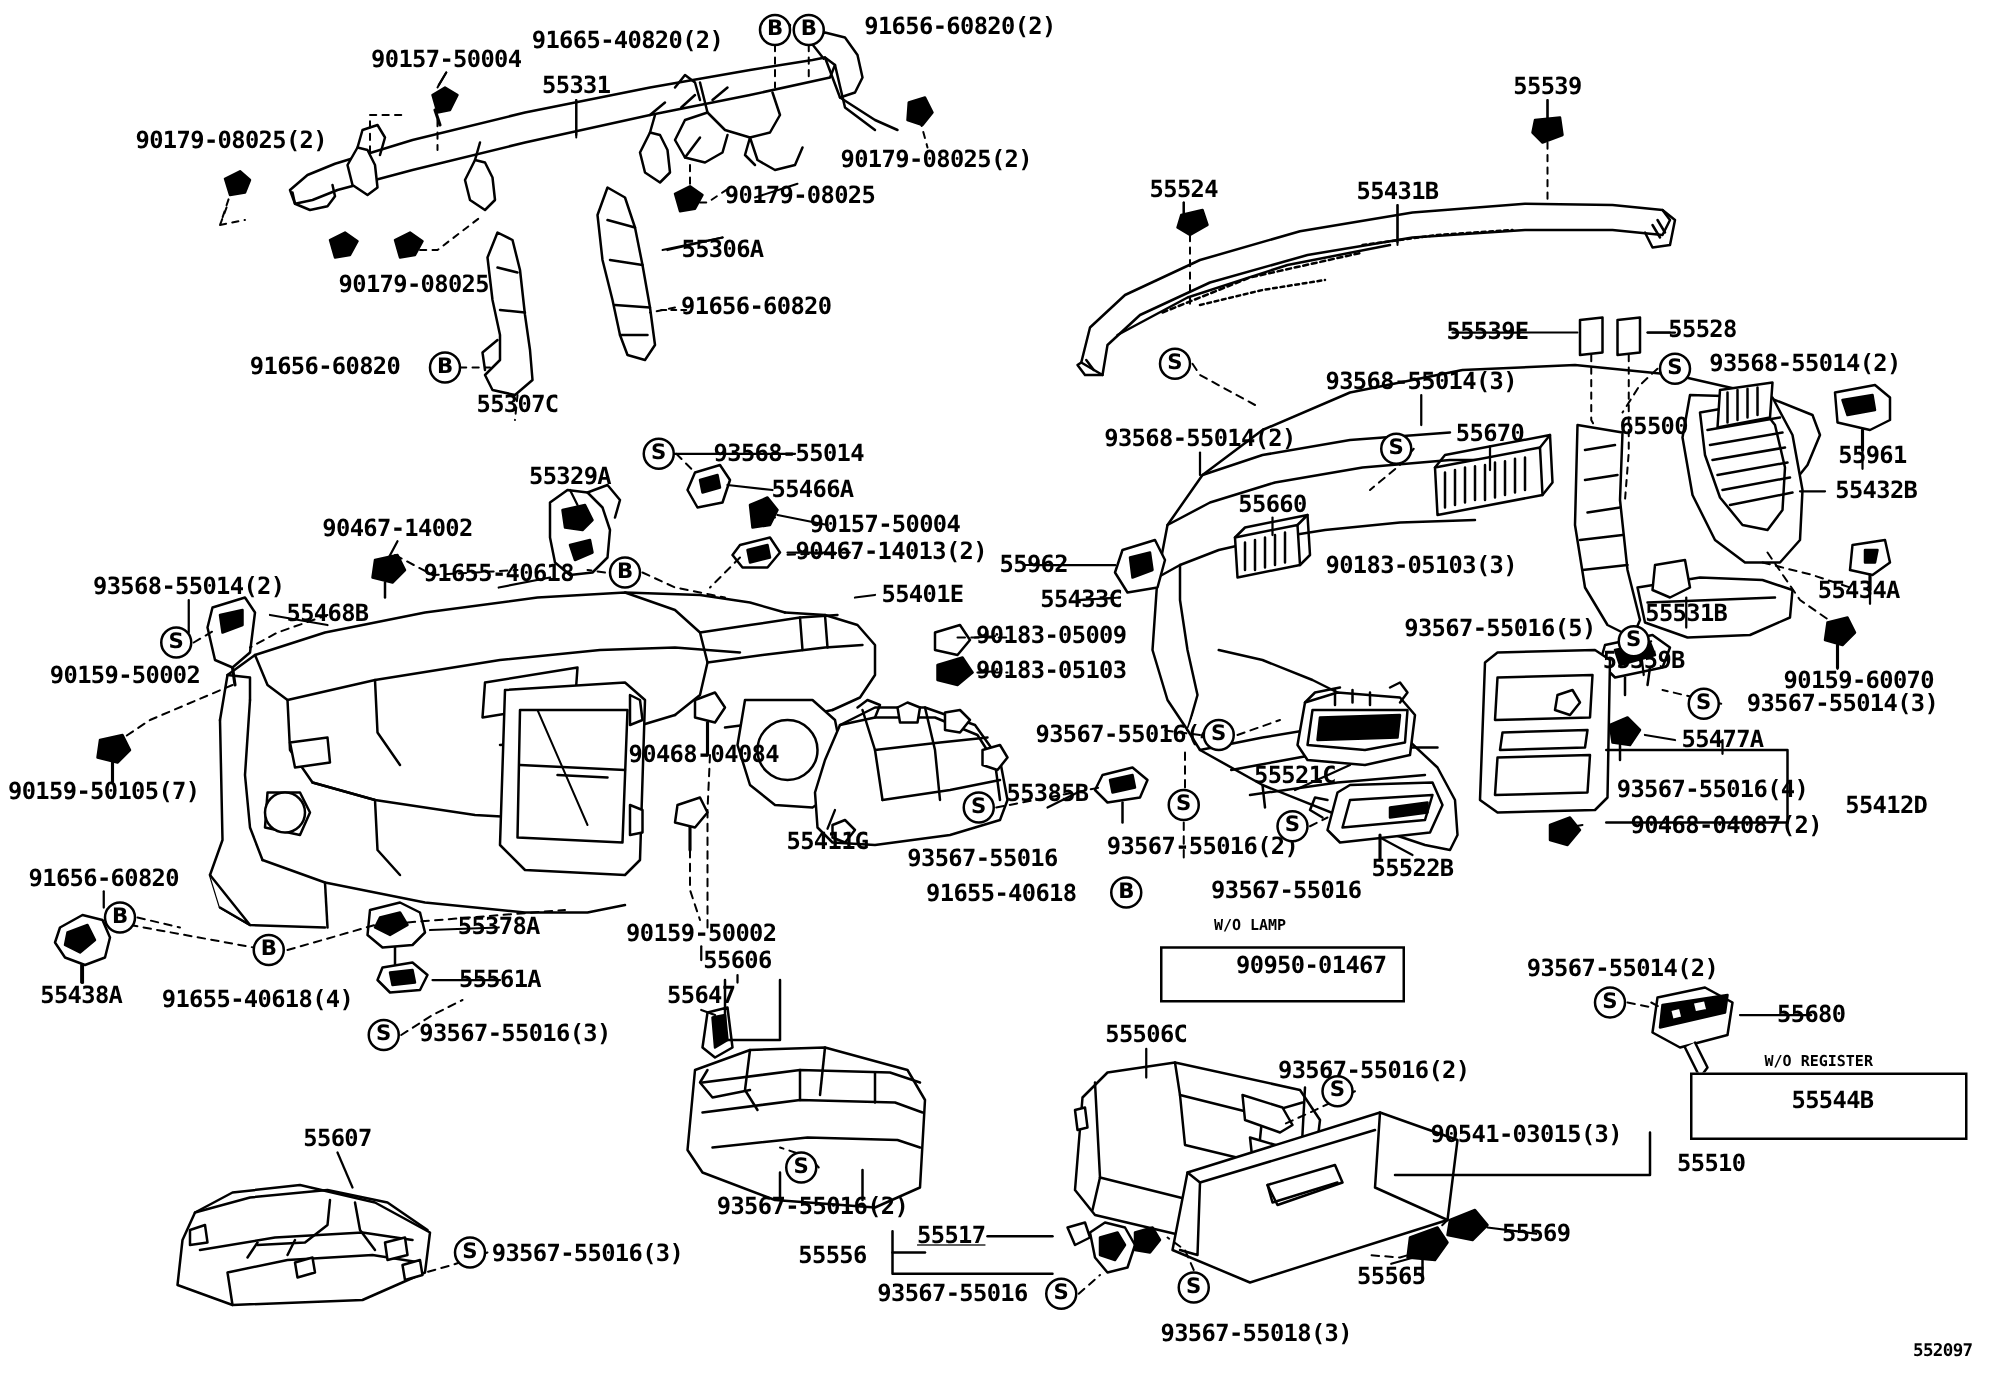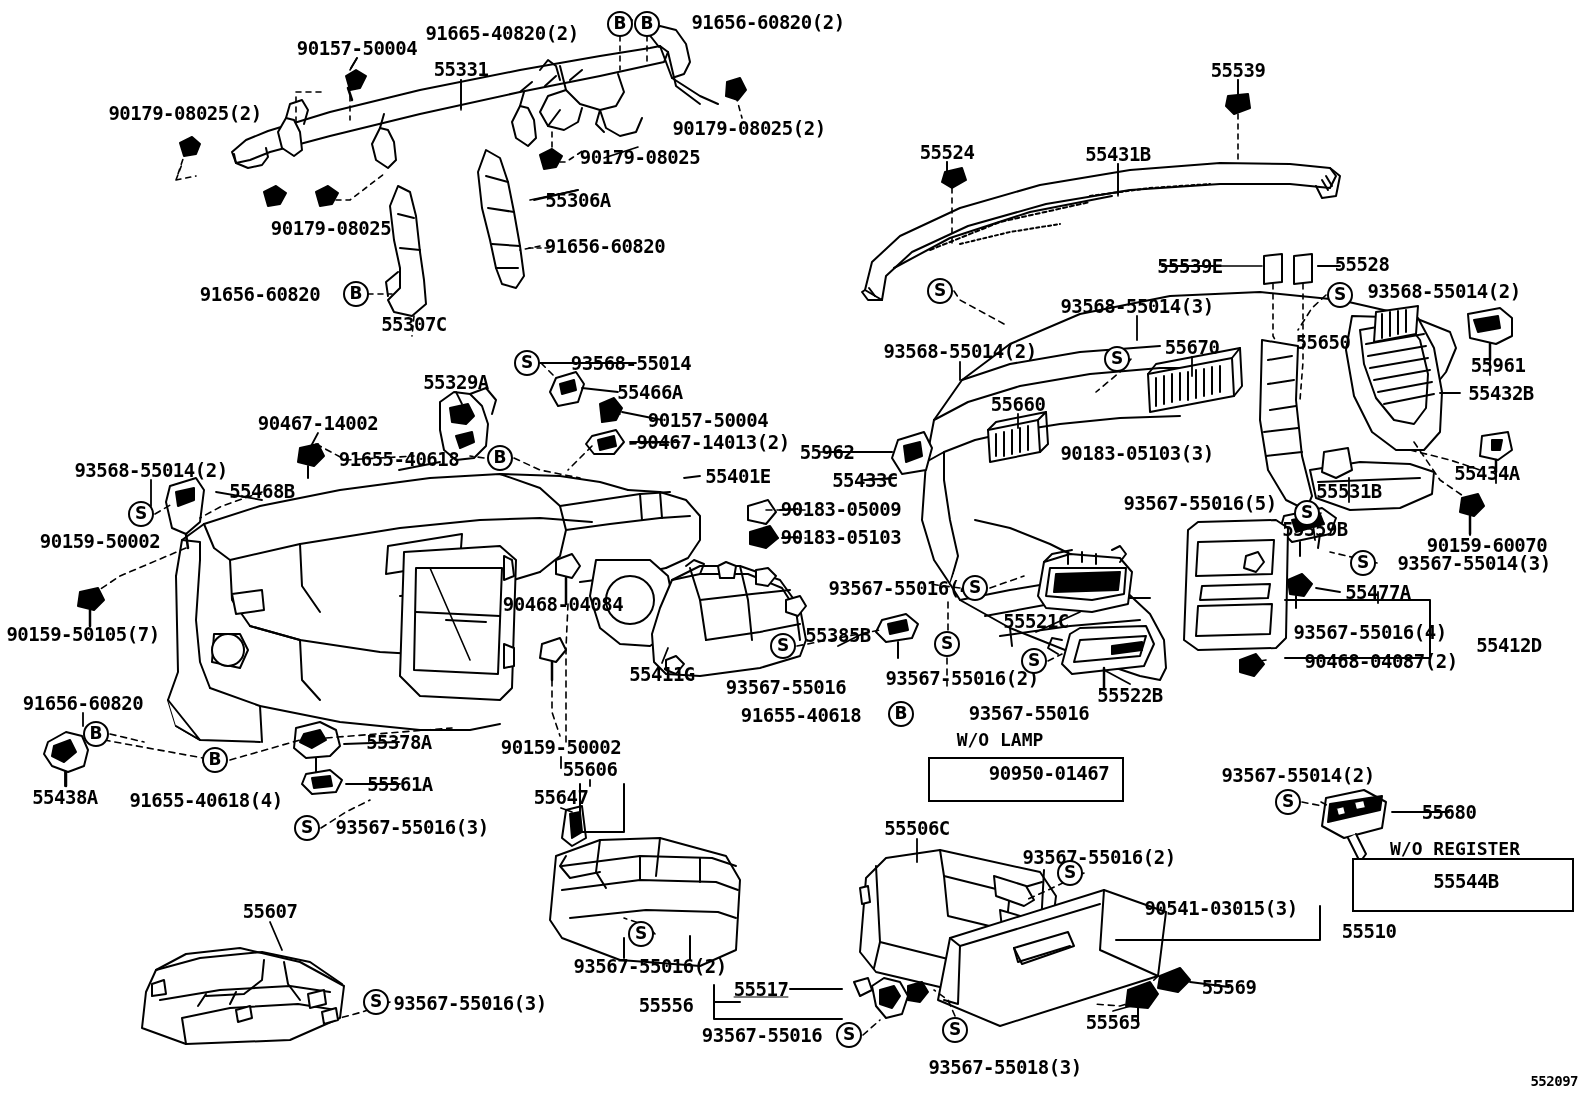--- a/index.html
+++ b/index.html
@@ -30,21 +30,21 @@
     position: absolute;
     font-family: "DejaVu Sans Mono", "Liberation Mono", monospace;
     font-weight: bold;
     font-size: 19px;
     letter-spacing: -0.5px;
     color: #000;
     white-space: nowrap;
     line-height: 1;
     transform: translate(-50%, -50%);
   }
-  .lbl.caption { font-size: 18px; letter-spacing: 0px; padding-left: 34px; }
+  .lbl.caption { font-size: 12px; letter-spacing: 0px; padding-left: 34px; }
   .sheetno {
     position: absolute;
     right: 14px; bottom: 10px;
     font-family: "DejaVu Sans Mono", "Liberation Mono", monospace;
     font-weight: bold;
     font-size: 14px;
     letter-spacing: -0.5px;
   }
   
   .mark {
@@ -600,21 +600,21 @@
       <div class="lbl" style="left: 331px; top: 228px;">90179-08025</div>
       <div class="lbl" style="left: 605px; top: 246px;">91656-60820</div>
       <div class="lbl" style="left: 1190px; top: 266px;">55539E</div>
       <div class="lbl" style="left: 1362px; top: 264px;">55528</div>
       <div class="lbl" style="left: 260px; top: 294px;">91656-60820</div>
       <div class="lbl" style="left: 1137px; top: 306px;">93568-55014(3)</div>
       <div class="lbl" style="left: 1444px; top: 291px;">93568-55014(2)</div>
       <div class="lbl" style="left: 414px; top: 324px;">55307C</div>
       <div class="lbl" style="left: 960px; top: 351px;">93568-55014(2)</div>
       <div class="lbl" style="left: 1192px; top: 347px;">55670</div>
-      <div class="lbl" style="left: 1323px; top: 342px;">55650</div>
+      <div class="lbl" style="left: 1323px; top: 342px;">65500</div>
       <div class="lbl" style="left: 631px; top: 363px;">93568-55014</div>
       <div class="lbl" style="left: 456px; top: 382px;">55329A</div>
       <div class="lbl" style="left: 650px; top: 392px;">55466A</div>
       <div class="lbl" style="left: 1498px; top: 365px;">55961</div>
       <div class="lbl" style="left: 708px; top: 420px;">90157-50004</div>
       <div class="lbl" style="left: 1501px; top: 393px;">55432B</div>
       <div class="lbl" style="left: 318px; top: 423px;">90467-14002</div>
       <div class="lbl" style="left: 1018px; top: 404px;">55660</div>
       <div class="lbl" style="left: 713px; top: 442px;">90467-14013(2)</div>
       <div class="lbl" style="left: 399px; top: 459px;">91655-40618</div>

